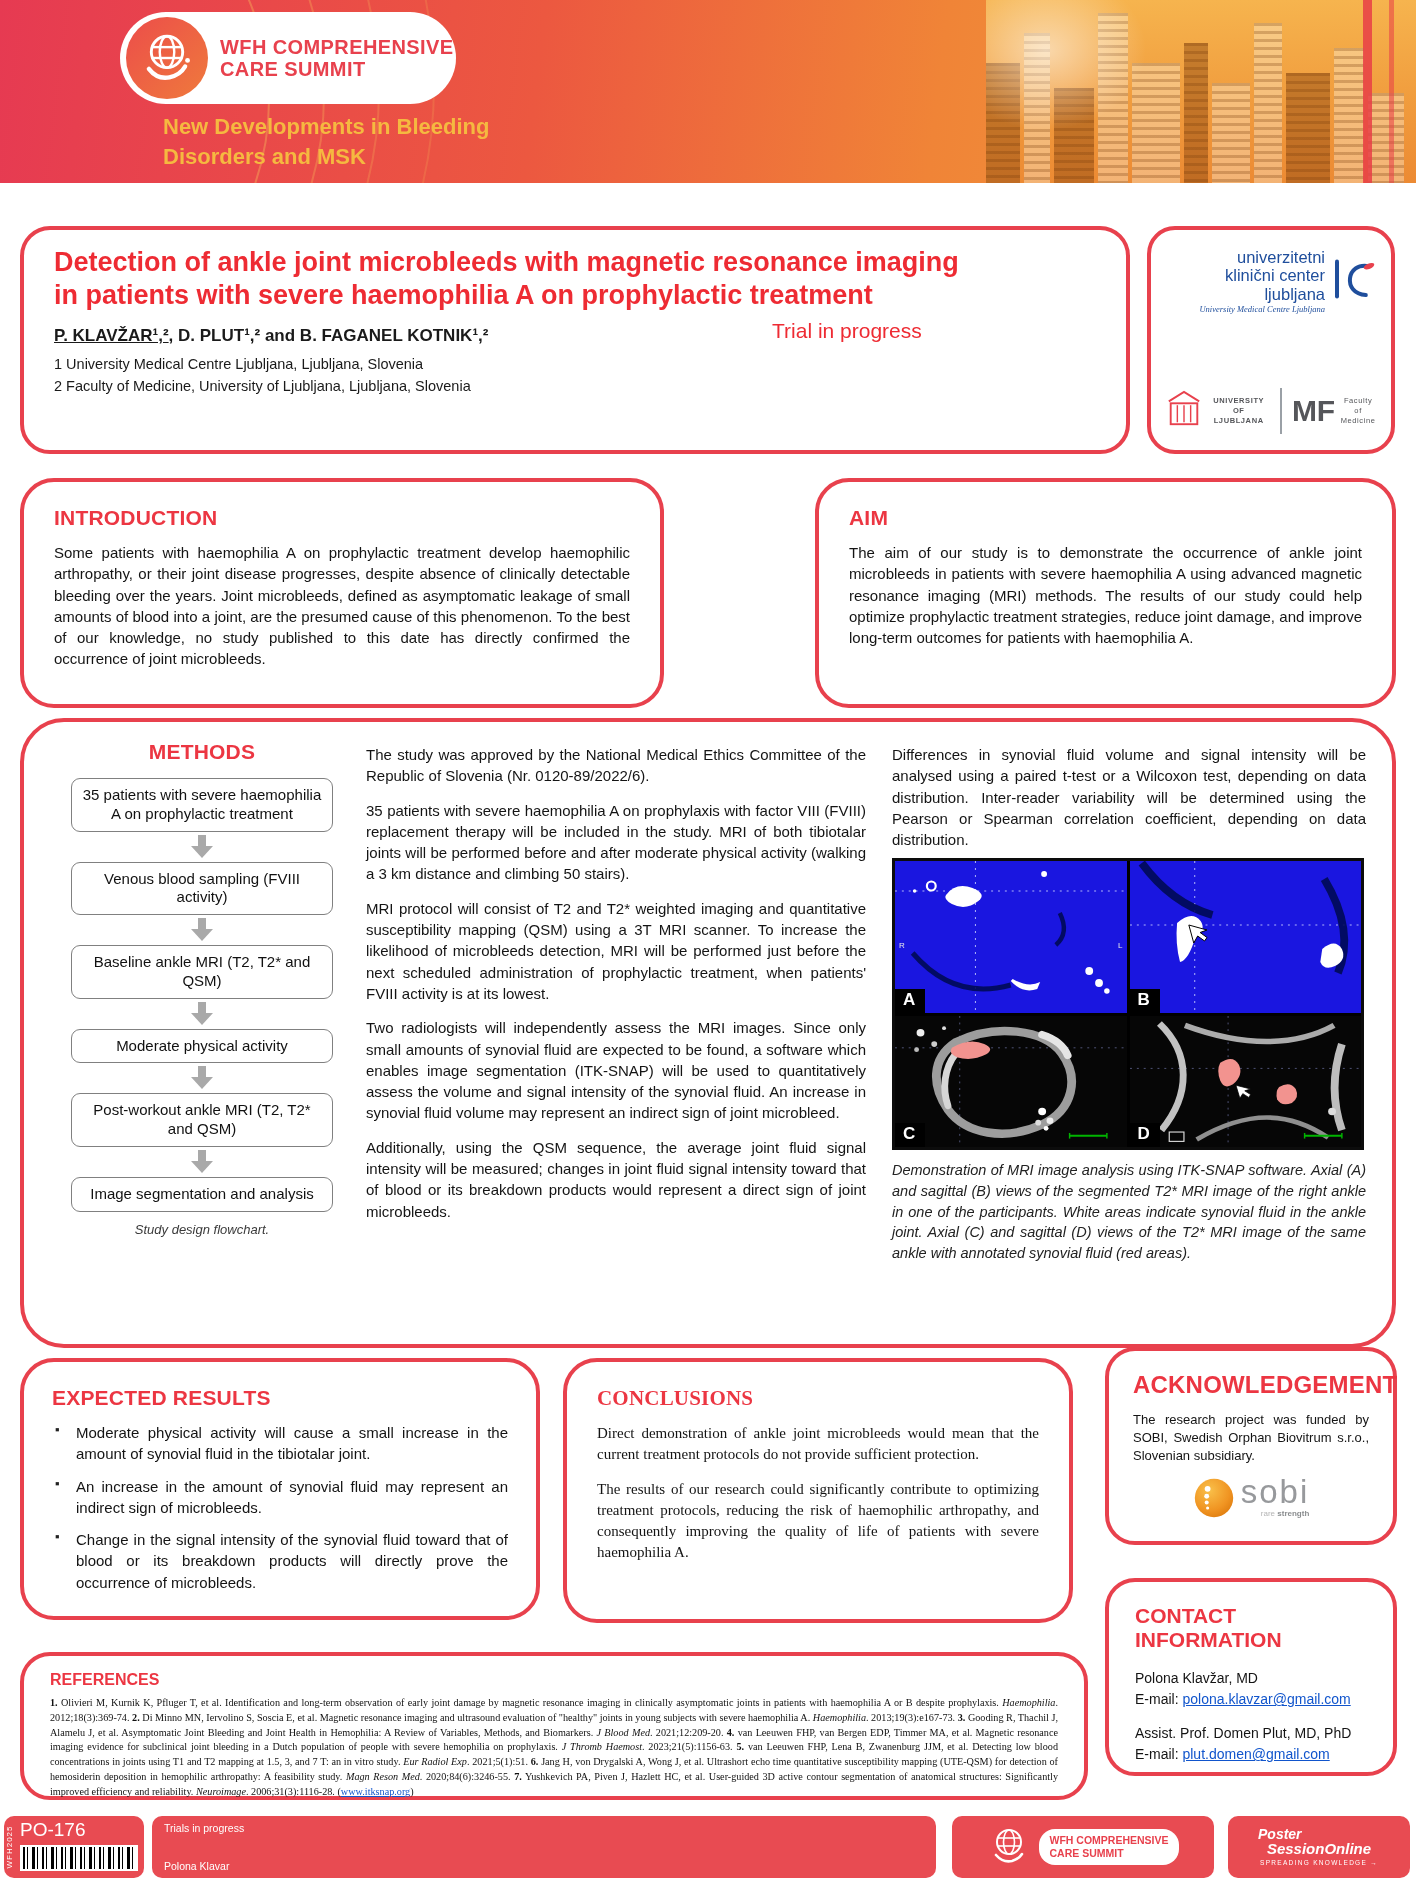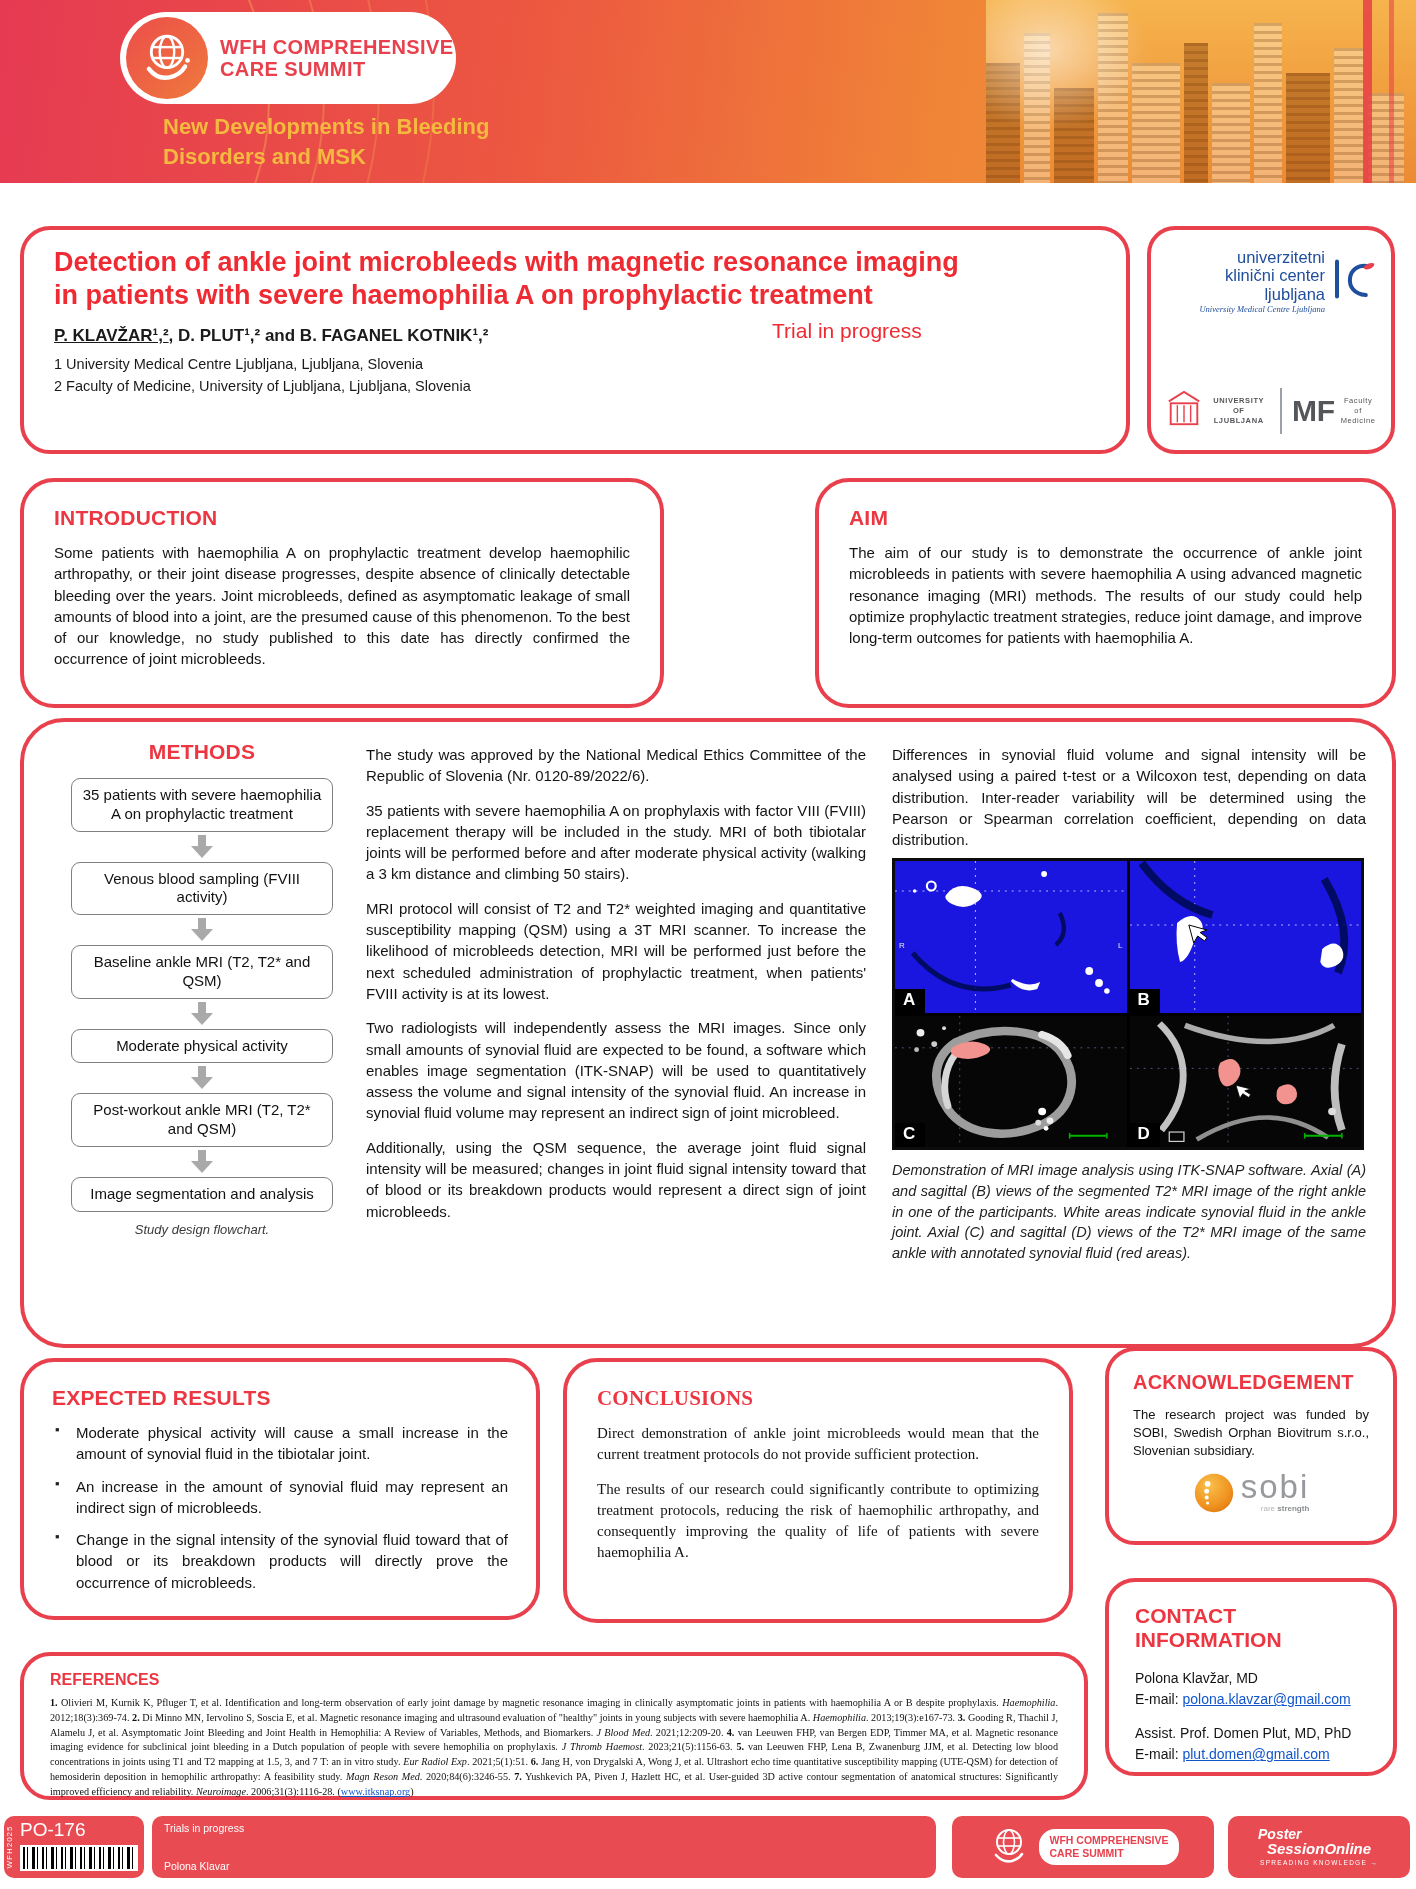--- a/index.html
+++ b/index.html
@@ -99,21 +99,21 @@
   .fig-caption{margin-top:10px; font-style:italic; font-size:14.5px; line-height:1.42; text-align:justify; color:#222;}
 
   
   .er-card{left:20px; top:1358px; width:520px; height:262px; padding:24px 28px;}
   .bullets{list-style:none; margin-top:4px;}
   .bullets li{position:relative; padding-left:24px; font-size:15px; line-height:1.42; text-align:justify; margin-bottom:11px;}
   .bullets li::before{content:"▪"; position:absolute; left:3px; top:-1px; font-size:13px; color:#222;}
   .concl-card{left:563px; top:1358px; width:510px; height:265px; padding:24px 30px;font-family:Liberation Serif, serif;}
 
   .ack-card{left:1105px; top:1347px; width:292px; height:198px; padding:20px 24px; border-radius:30px;}
-  .ack-card .sec-heading{font-size:20px; letter-spacing:.2px;}
+  .ack-card .sec-heading{font-size:24px; letter-spacing:.2px;}
   .ack-text{font-size:13px; line-height:1.38; text-align:justify;}
   .sobi{display:flex; align-items:flex-start; justify-content:center; gap:6px; margin-top:12px;}
   .sobi-word{font-size:33px; color:#97999c; letter-spacing:2px; line-height:.9;}
   .sobi-tag{font-size:8px; color:#b5b5b5; text-align:right; margin-top:2px;}
   .sobi-tag b{color:#8a8d8f;}
 
   .contact-card{left:1105px; top:1578px; width:292px; height:198px; padding:22px 26px; border-radius:30px;}
   .contact-heading{color:var(--heading-red); font-weight:bold; font-size:21px; line-height:1.15; margin-bottom:16px;}
   .contact-entry{margin-bottom:13px; font-size:14px; line-height:1.5;}
   .email-link, .ref-link{color:var(--link); text-decoration:underline; cursor:pointer;}

